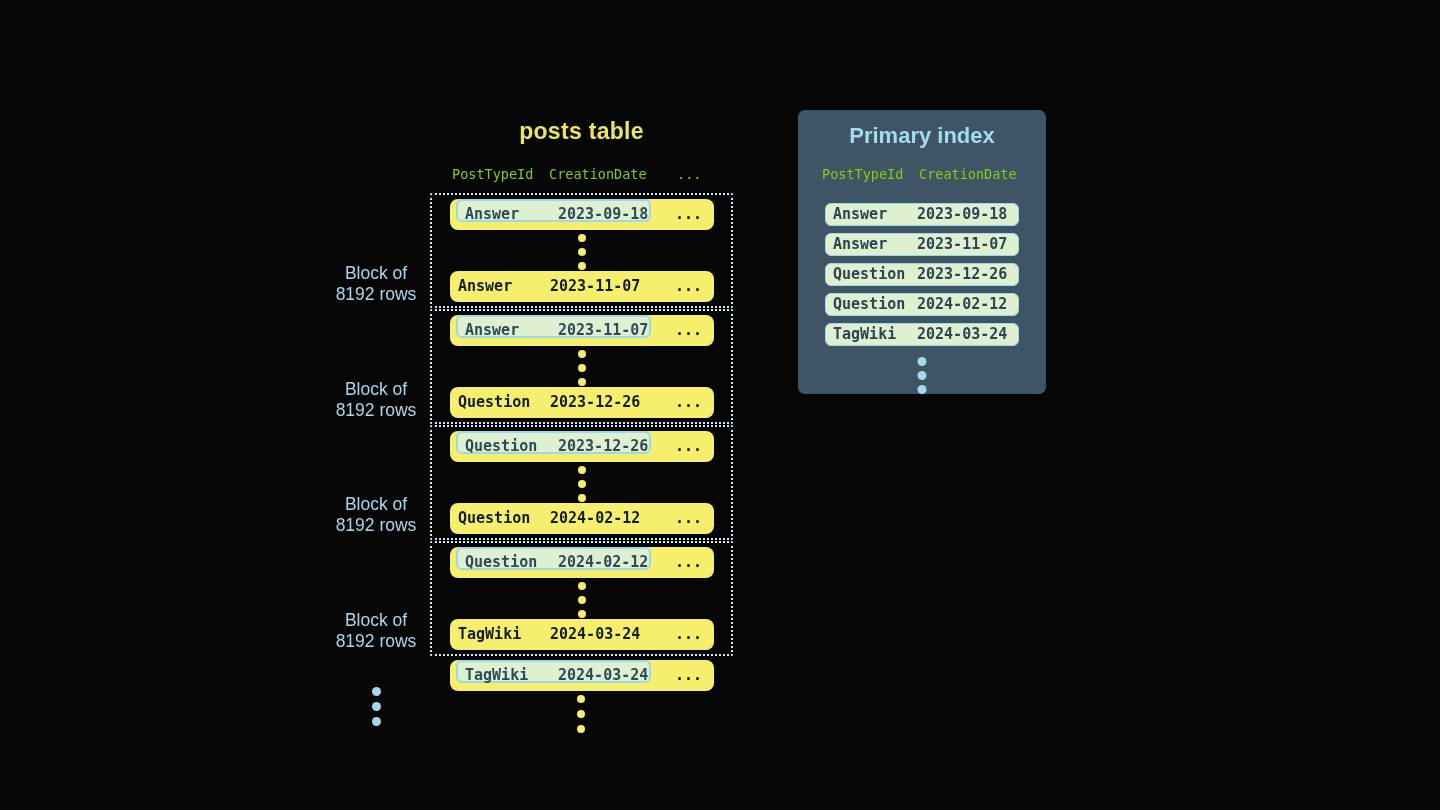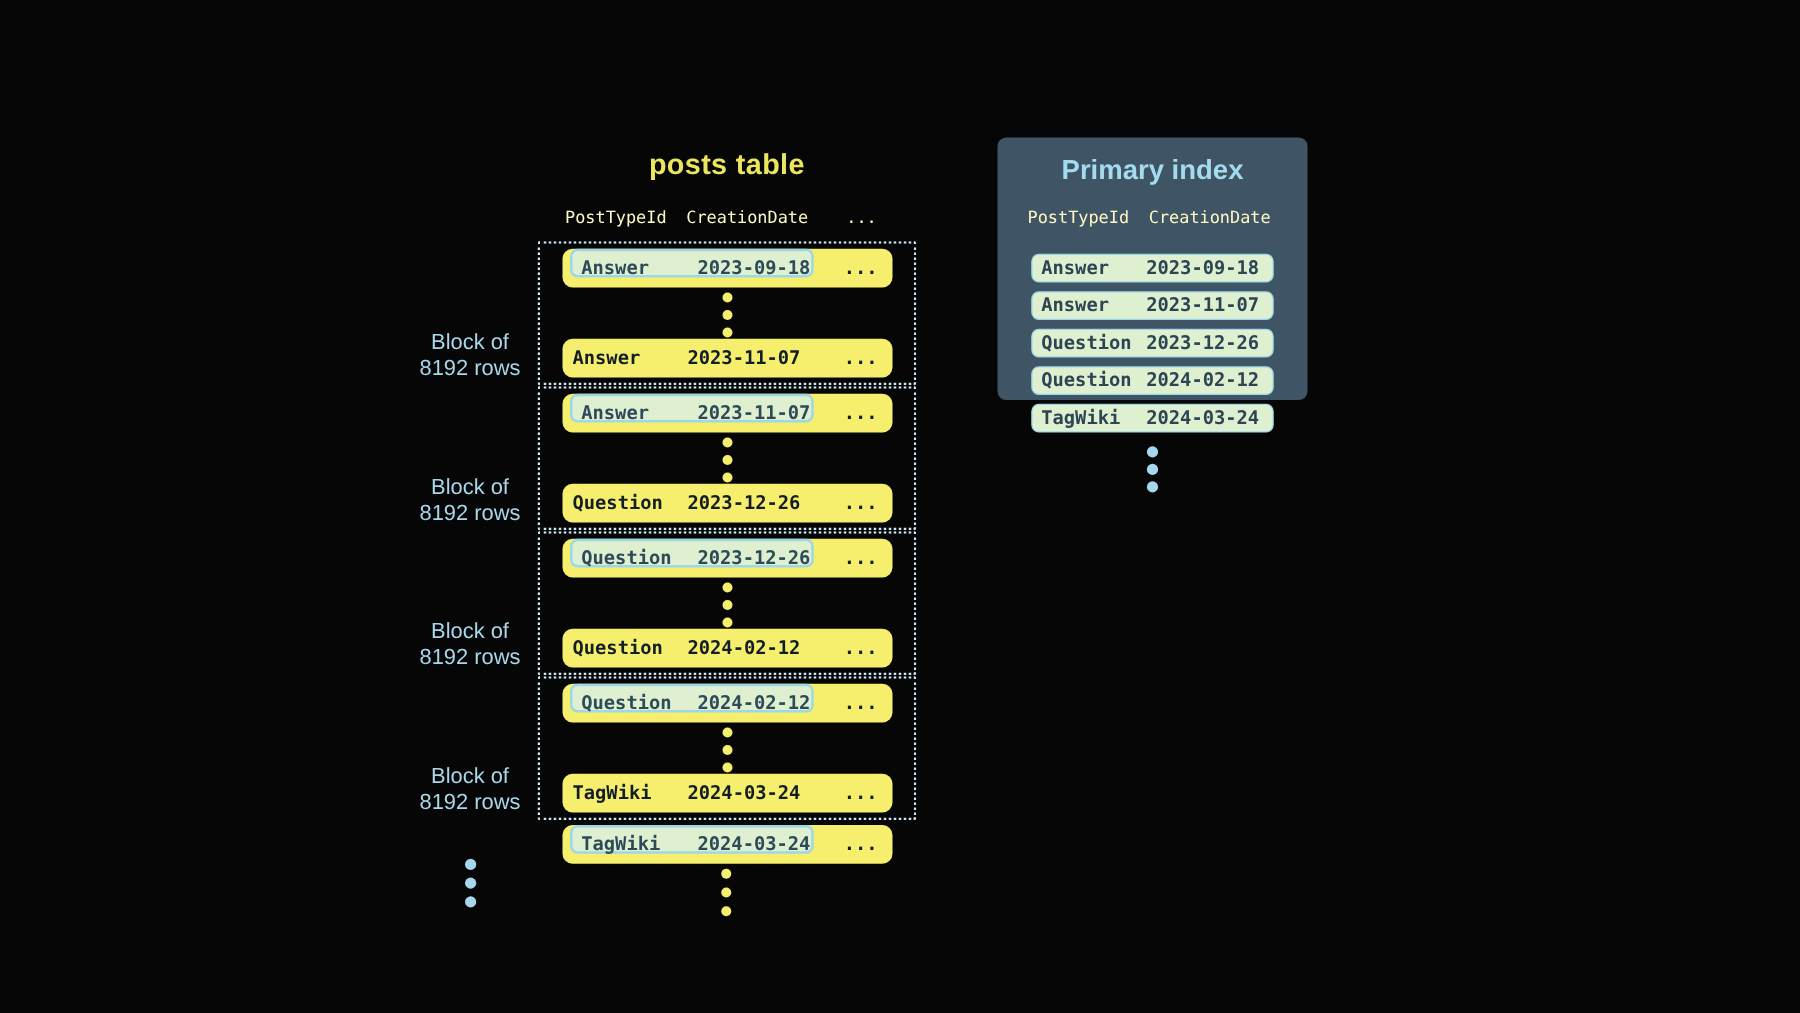--- a/index.html
+++ b/index.html
@@ -7,21 +7,21 @@
     position:relative; width:1440px; height:810px; background:#060607;
     font-family:"Liberation Sans", sans-serif; overflow:hidden;
   }
 
   
   .posts-title {
     position:absolute; left:430px; top:118px; width:303px; text-align:center;
     color:#ece65f; font-size:23px; font-weight:700; letter-spacing:.3px;
   }
   .col-header {
-    position:absolute; top:166px; color:#fef9c3;
+    position:absolute; top:166px; color:#84cc16;
     font-family:"DejaVu Sans Mono", monospace; font-size:13.5px; font-weight:500;
   }
   .ph-type { left:452px; } .ph-date { left:549px; } .ph-more { left:677px; }
 
   .block {
     position:absolute; left:430px; width:303px; height:115px;
     border:2px dotted #cdeaf6; border-radius:2px; box-sizing:border-box;
   }
   .block.b0 { top:193px; } .block.b1 { top:309px; }
   .block.b2 { top:425px; } .block.b3 { top:541px; }
@@ -60,21 +60,21 @@
 
   .block-label {
     position:absolute; left:296px; width:160px; text-align:center;
     color:#a9d7ea; font-size:17.5px; line-height:21px; font-weight:400;margin-top:24px;
   }
   .block-label.l0 { top:239px; } .block-label.l1 { top:355px; }
   .block-label.l2 { top:470px; } .block-label.l3 { top:586px; }
 
   
   .panel {
-    position:absolute; left:798px; top:110px; width:248px; height:210px;
+    position:absolute; left:798px; top:110px; width:248px; height:284px;
     background:#3f5565; border-radius:7px;
   }
   .panel-title {
     position:absolute; top:13px; left:0; width:100%; text-align:center;
     color:#a3dcee; font-size:22px; font-weight:600;
   }
   .panel .col-header { top:56px; }
   .ih-type { left:24px; } .ih-date { left:121px; }
   .irow {
     position:absolute; left:27px; width:194px; height:23px;

